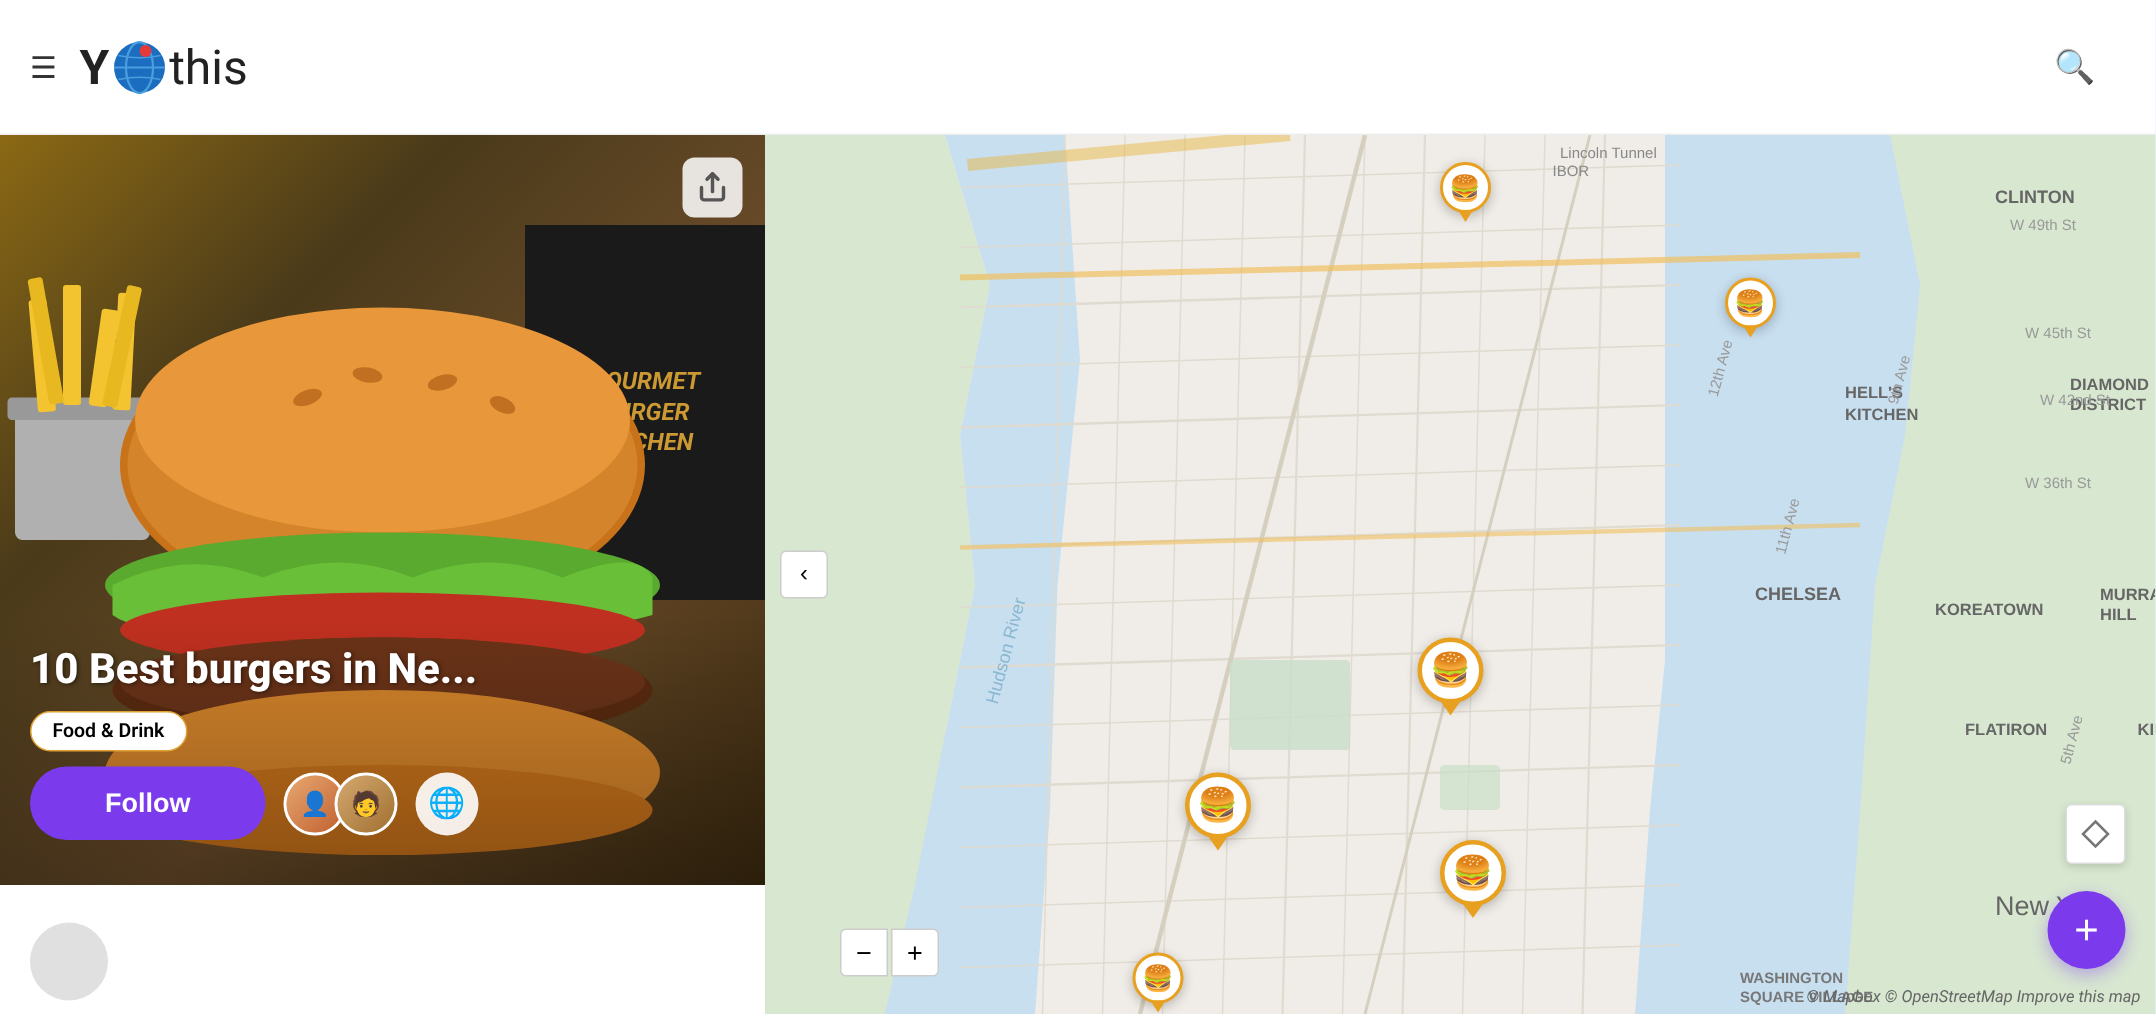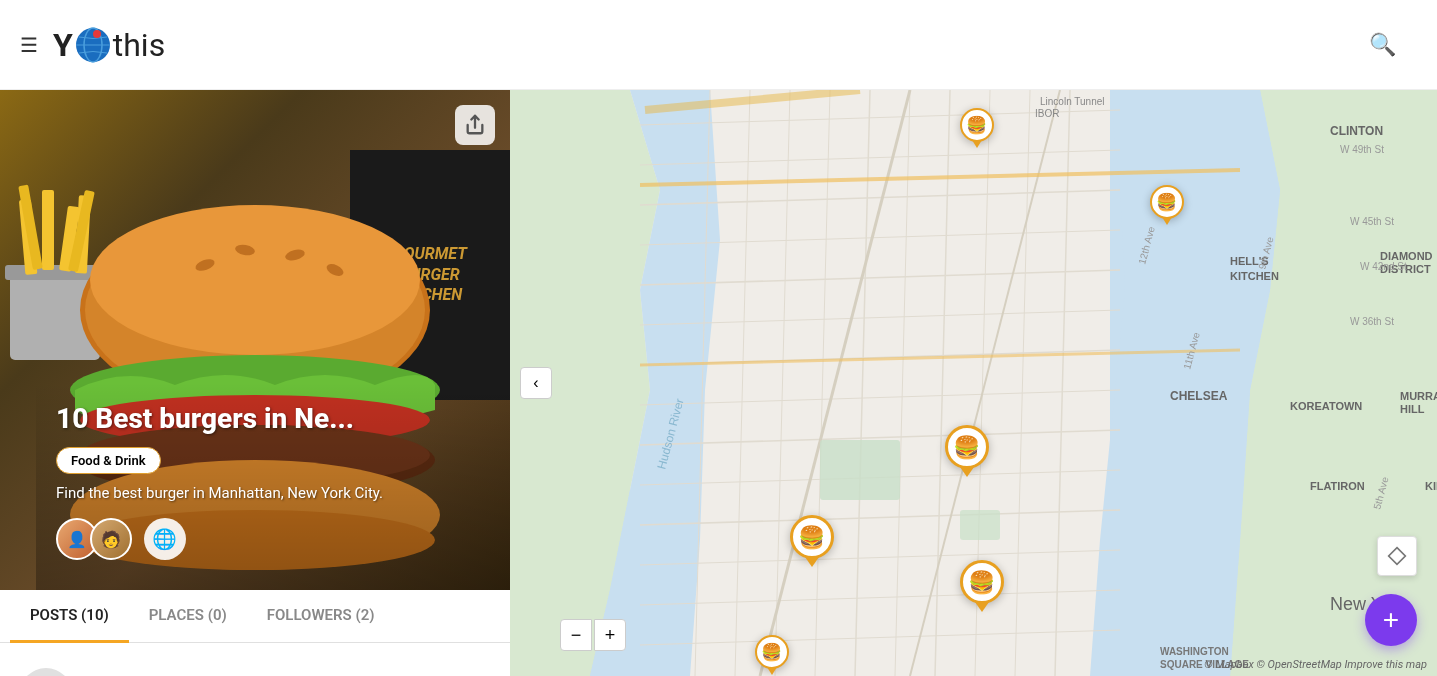--- a/index.html
+++ b/index.html
@@ -138,21 +138,20 @@
       font-style: italic;
     }
     
     .hero-overlay {
       position: absolute;
       bottom: 0;
       left: 0;
       right: 0;
       padding: 20px;
       background: linear-gradient(transparent, rgba(0,0,0,0.3));
-      margin-left: 36px;
     }
     .hero-title {
       font-size: 28px;
       font-weight: 800;
       color: white;
       margin-bottom: 12px;
       text-shadow: 1px 1px 3px rgba(0,0,0,0.5);
     }
     .category-badge {
       display: inline-block;
@@ -484,36 +483,31 @@
         <svg width="22" height="22" viewBox="0 0 24 24" fill="none" stroke="#555" stroke-width="2.5" stroke-linecap="round" stroke-linejoin="round">
           <path d="M4 12v7a2 2 0 002 2h12a2 2 0 002-2v-7"></path>
           <polyline points="16 6 12 2 8 6"></polyline>
           <line x1="12" y1="2" x2="12" y2="15"></line>
         </svg>
       </button>
 
       <div class="hero-overlay">
         <div class="hero-title">10 Best burgers in Ne...</div>
         <div class="category-badge">Food &amp; Drink</div>
-        <div class="hero-desc">Find the best burger in Manhattan, New York City.</div>
         <div class="hero-actions">
+          <button class="follow-btn">Follow</button>
           <div class="avatar-group">
             <div class="avatar-circle">👤</div>
             <div class="avatar-circle" style="background:linear-gradient(135deg,#d4a870,#a07030);">🧑</div>
           </div>
           <button class="globe-action-btn">🌐</button>
         </div>
       </div>
     </div>
 
-    <div class="tabs-row">
-      <div class="tab-item active"><span>POSTS</span> (<span>10</span>)</div>
-      <div class="tab-item"><span>PLACES</span> (<span>0</span>)</div>
-      <div class="tab-item"><span>FOLLOWERS</span> (<span>2</span>)</div>
-    </div>
 
     <div class="posts-list">
       <div class="post-item">
         <div class="post-thumb"></div>
 
       </div>
     </div>
   </div>
 
   <div class="map-area">

